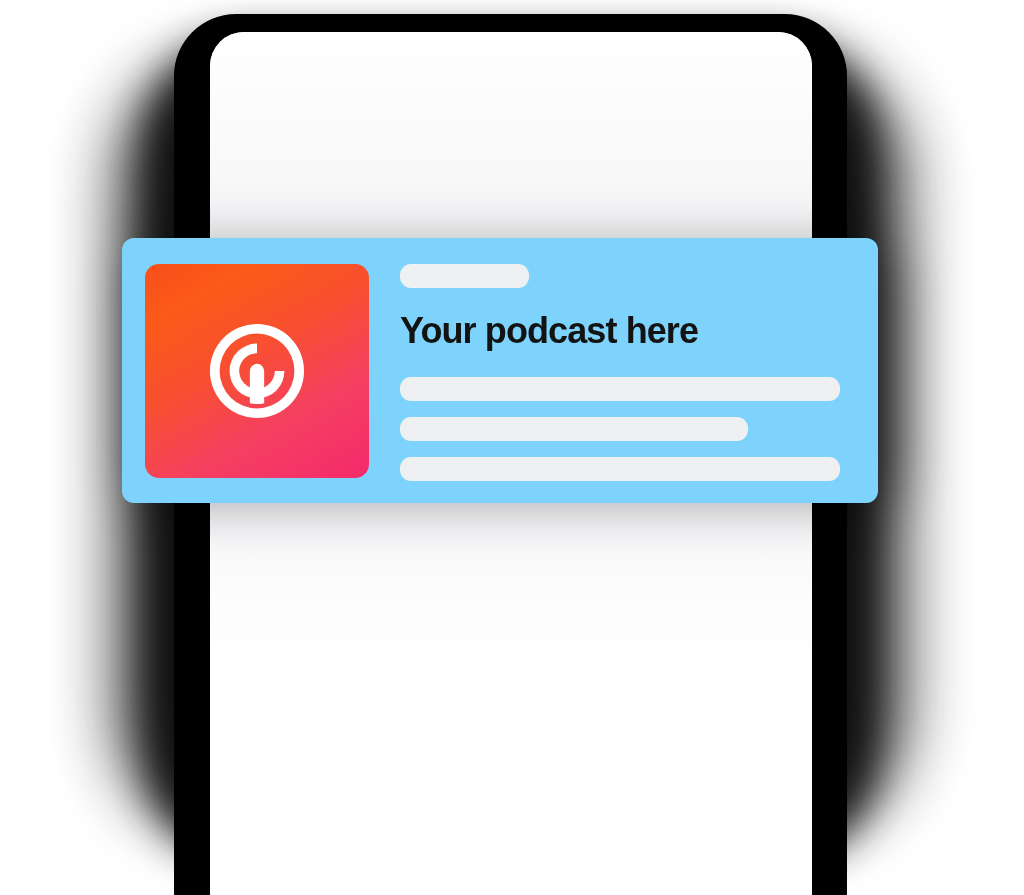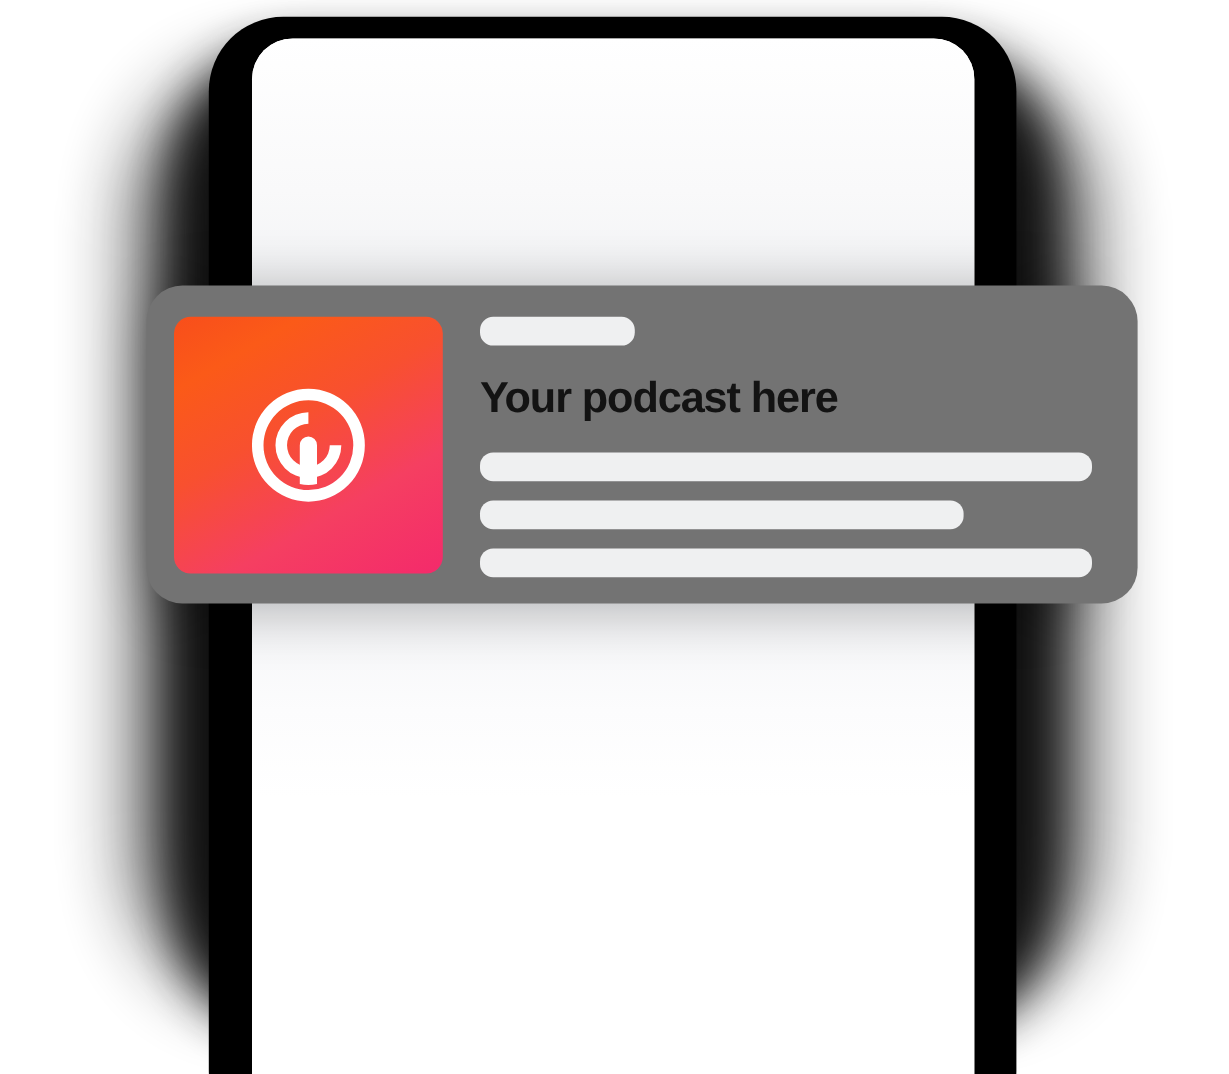--- a/index.html
+++ b/index.html
@@ -219,22 +219,22 @@
   }
 
   
   .promo-shadow {
     position:absolute; left:126px; top:244px;
     width:778px; height:262px; border-radius:34px;
     background:#000; filter:blur(26px); opacity:.30;
   }
   .promo-card {
     position:absolute; left:122px; top:238px;
-    width:826px; height:265px;
-    background:#737373; border-radius:30px;
+    width:756px; height:265px;
+    background:#7dd3fc; border-radius:12px;
   }
   .promo-art {
     position:absolute; left:23px; top:26px;
     width:224px; height:214px; border-radius:14px;
     background:linear-gradient(150deg,#f84e1b 0%,#fb5a18 18%,#f8502f 42%,#f53f61 70%,#f42a6b 100%);
     overflow:hidden;
   }
   .pc-logo { position:absolute; left:50%; top:50%; transform:translate(-50%,-50%); }
   .promo-body { position:absolute; left:278px; top:26px; right:38px; }
   .sk {

